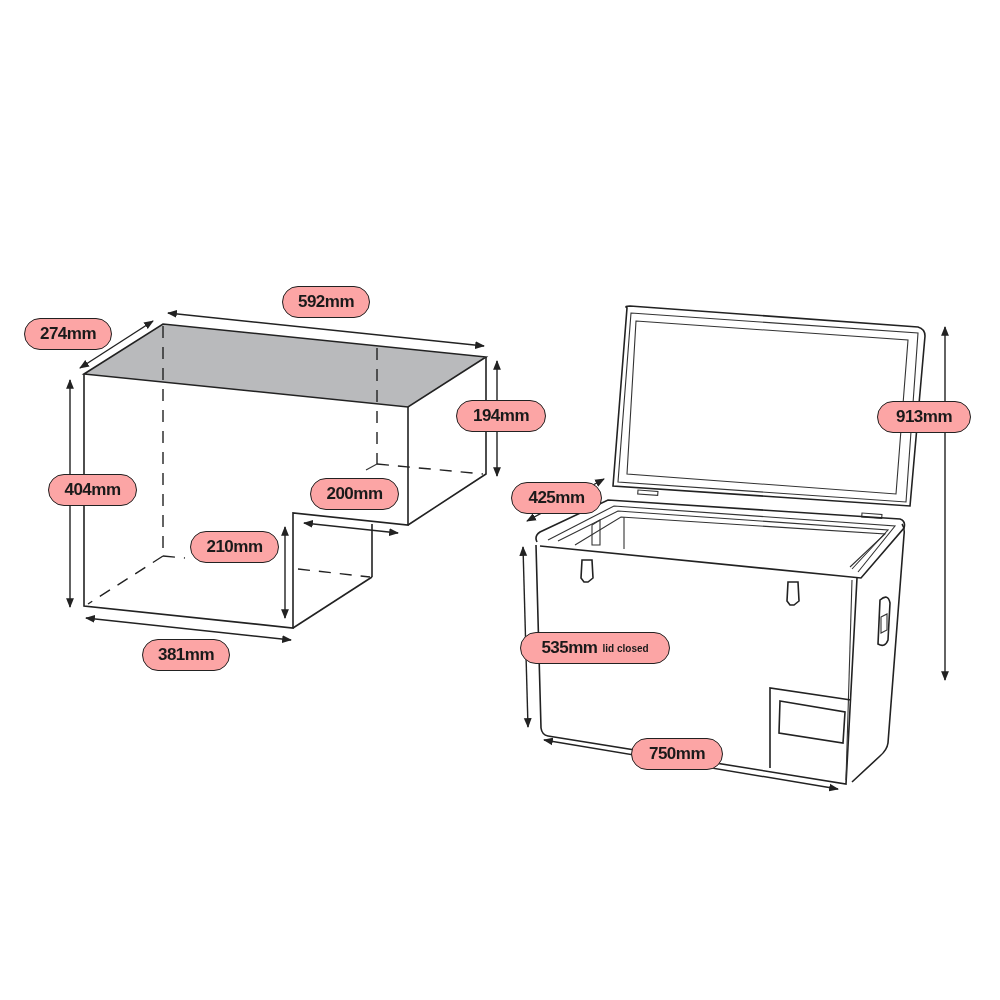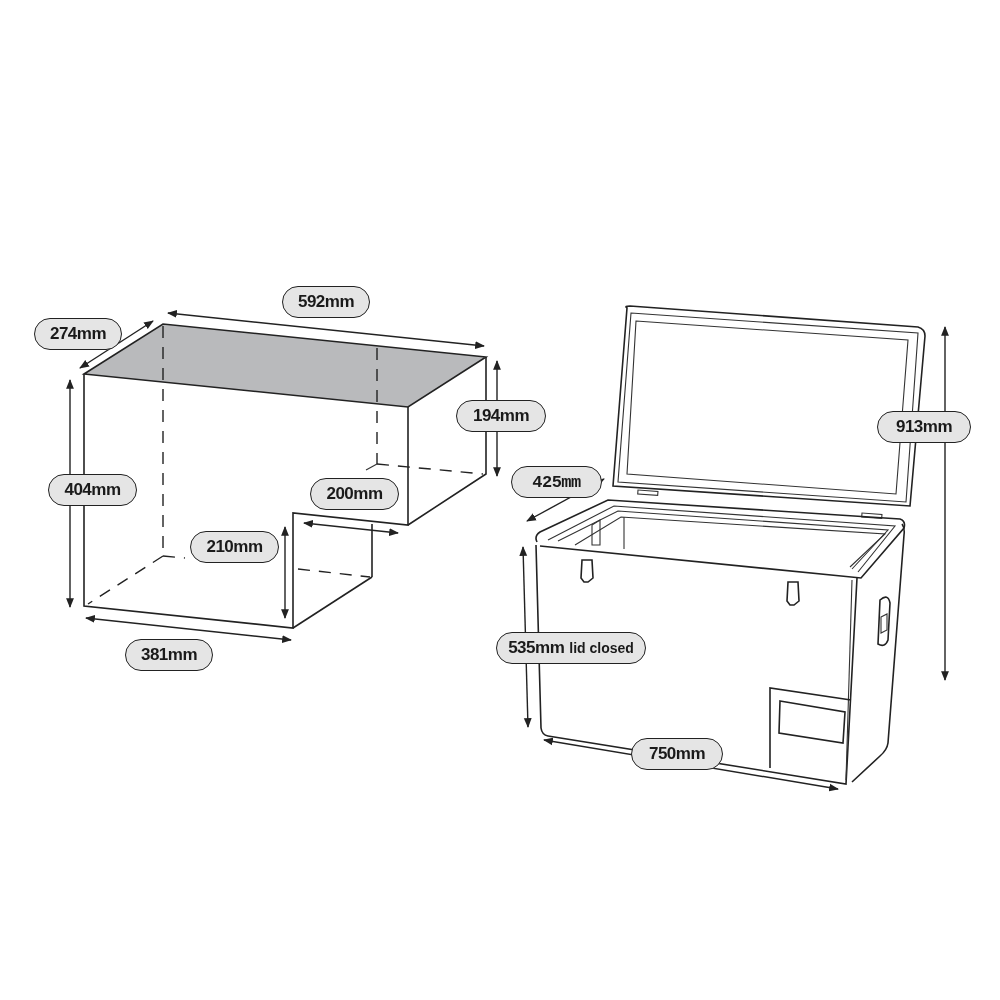--- a/index.html
+++ b/index.html
@@ -2,25 +2,25 @@
 <html><head>
 <meta charset="utf-8">
 <style>
   html, body { margin: 0; padding: 0; background: #ffffff; }
   body { width: 1000px; height: 1000px; position: relative; overflow: hidden; font-family: "Liberation Sans", sans-serif; }
   svg { position: absolute; left: 0; top: 0; }
   .ln { stroke: #222; stroke-width: 1.6; fill: none; }
   .ln-thin { stroke: #333; stroke-width: 1.1; fill: none; }
   .dash { stroke: #222; stroke-width: 1.4; fill: none; stroke-dasharray: 12 9; }
   .dim { stroke: #222; stroke-width: 1.4; fill: none; }
-  .pill { position: absolute; height: 32px; border: 1.6px solid #222; border-radius: 16px; background: #e5e5e5;
+  .pill { position: absolute; height: 32px; border: 1.6px solid #222; border-radius: 16px; background: #fca5a5;
           display: flex; align-items: center; justify-content: center; box-sizing: border-box;
           font-family: "Liberation Sans", sans-serif; font-weight: bold; font-size: 17px; color: #1a1a1a;
           letter-spacing: -0.5px; white-space: nowrap; }
-  .pill .sub { font-weight: bold; font-size: 14px; margin-left: 5px; letter-spacing: 0; }
+  .pill .sub { font-weight: bold; font-size: 10px; margin-left: 5px; letter-spacing: 0; }
 </style>
 </head>
 <body>
 
 <svg width="1000" height="1000" viewBox="0 0 1000 1000">
   <defs>
     <marker id="ah" viewBox="0 0 10 10" refX="9" refY="5" markerWidth="7" markerHeight="7" orient="auto-start-reverse">
       <path d="M0,1 L10,5 L0,9 z" fill="#222"></path>
     </marker>
   </defs>
@@ -84,26 +84,26 @@
     <path class="ln" d="M780,701 L845,712 L843,743 L779,733 Z"></path>
 
     <line class="dim" x1="527" y1="521" x2="604" y2="479" marker-start="url(#ah)" marker-end="url(#ah)"></line>
     <line class="dim" x1="945" y1="327" x2="945" y2="680" marker-start="url(#ah)" marker-end="url(#ah)"></line>
     <line class="dim" x1="523" y1="547" x2="528" y2="727" marker-start="url(#ah)" marker-end="url(#ah)"></line>
     <line class="dim" x1="544" y1="740" x2="838" y2="789" marker-start="url(#ah)" marker-end="url(#ah)"></line>
   </g>
 </svg>
 
 <div class="pill" style="left:282px;top:286px;width:88px;">592mm</div>
-<div class="pill" style="left:34px;top:318px;width:88px;">274mm</div>
+<div class="pill" style="left:24px;top:318px;width:88px;">274mm</div>
 <div class="pill" style="left:48px;top:474px;width:89px;">404mm</div>
 <div class="pill" style="left:456px;top:400px;width:90px;">194mm</div>
 <div class="pill" style="left:310px;top:478px;width:89px;">200mm</div>
 <div class="pill" style="left:190px;top:531px;width:89px;">210mm</div>
-<div class="pill" style="left:125px;top:639px;width:88px;">381mm</div>
+<div class="pill" style="left:142px;top:639px;width:88px;">381mm</div>
 
-<div class="pill" style="left:511px;top:466px;width:91px;font-family:Liberation Mono, monospace;">425mm</div>
-<div class="pill" style="left:877px;top:411px;width:94px;">913mm</div>
-<div class="pill" style="left:496px;top:632px;width:150px;text-align:right;">
+<div class="pill" style="left:511px;top:482px;width:91px;">425mm</div>
+<div class="pill" style="left:877px;top:401px;width:94px;">913mm</div>
+<div class="pill" style="left:520px;top:632px;width:150px;text-align:right;">
   <span>535mm</span>
     <span class="sub">lid closed</span>
 </div>
 <div class="pill" style="left:631px;top:738px;width:92px;">750mm</div>
 
 </body></html>

